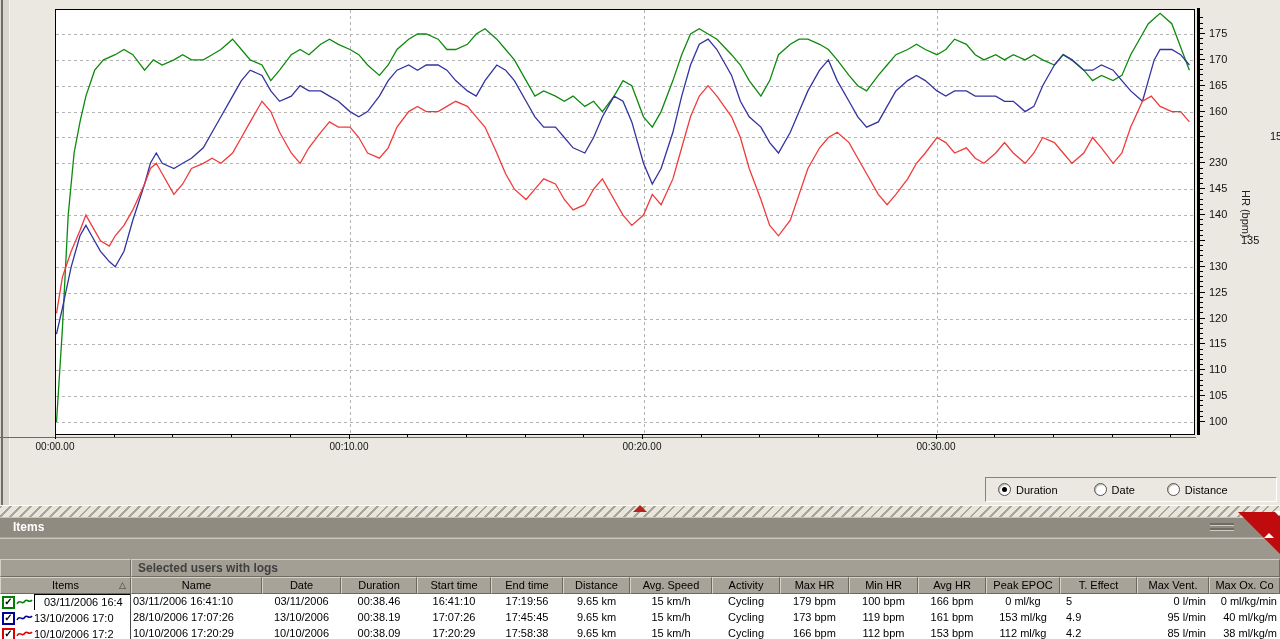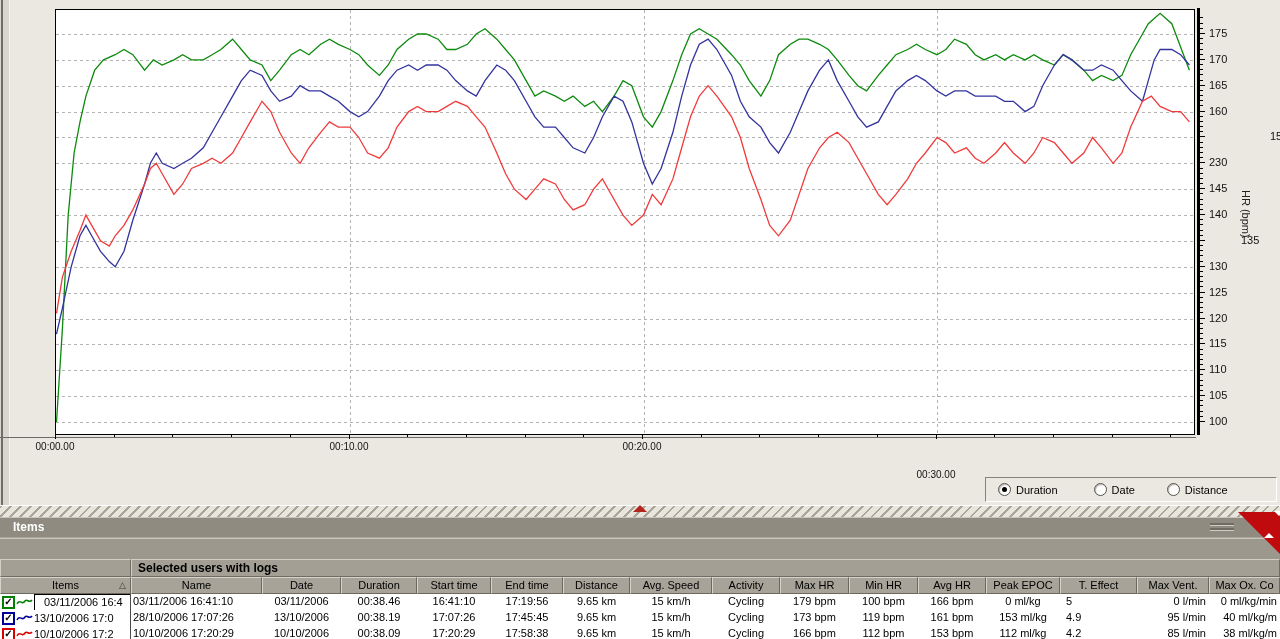--- a/index.html
+++ b/index.html
@@ -38,21 +38,21 @@
   .titlebar-grip i{display:block;height:2px;background:#6f6c63;border-bottom:1px solid #cfccc3;margin-bottom:2px;}
   .corner-ctrl{position:absolute;right:0;top:-6px;width:0;height:0;z-index:3;
                border-left:42px solid transparent;border-top:42px solid #c00b0e;}
   .corner-arrows{position:absolute;right:6px;top:-2px;z-index:4;width:10px;}
   .corner-arrows .up{width:0;height:0;margin:0 auto 2px;border-left:5px solid transparent;border-right:5px solid transparent;border-bottom:5px solid #fff;}
   .corner-arrows .down{width:0;height:0;margin:0 auto;border-left:5px solid transparent;border-right:5px solid transparent;border-top:5px solid #fff;}
   .items-strip{height:20px;background:#9c988e;border-top:1px solid #c9c6bd;}
   .tgrid{display:grid;grid-template-columns:131px 131px 79px 76px 74px 72px 67px 82px 68px 69px 69px 68px 74px 77px 72px 1fr;}
   .group-row{height:18px;}
   .group-cell{grid-column:2 / 17;background:#a39f95;border:1px solid;border-color:#d2cfc6 #6f6c63 #6f6c63 #d2cfc6;
-              font-size:12px;font-weight:bold;padding:1px 0 0 6px;color:#000000;}
+              font-size:12px;font-weight:bold;padding:1px 0 0 6px;color:#404040;}
   .group-blank{background:#a39f95;border:1px solid;border-color:#d2cfc6 #6f6c63 #6f6c63 #d2cfc6;}
   .hdr-row{height:17px;}
   .hdr-cell{position:relative;background:#a7a399;border:1px solid;border-color:#d6d3ca #6b685f #6b685f #d6d3ca;
             font-size:11px;text-align:center;padding-top:1px;overflow:hidden;white-space:nowrap;color:#000;}
   .sort-tri{position:absolute;right:4px;top:2px;font-size:9px;color:#3c3a34;}
   .rows-wrap{height:47px;background:#fff;overflow:hidden;}
   .drow{height:16px;background:#fff;}
   .dcell{font-size:11px;line-height:15px;white-space:nowrap;overflow:hidden;text-align:center;color:#000;}
   .drow .dcell:nth-child(2){text-align:left;padding-left:2px;}
   .drow .dcell:nth-child(14){text-align:left;padding-left:6px;}
@@ -224,21 +224,21 @@
       <div class="tick" style="left: 1053px; top: 434px; width: 1px; height: 3px;"></div>
       <div class="tick" style="left: 1112px; top: 434px; width: 1px; height: 3px;"></div>
       <div class="tick" style="left: 1170px; top: 434px; width: 1px; height: 3px;"></div>
       <div class="tick" style="left: 55px; top: 434px; width: 1px; height: 5px;"></div>
       <div class="xlab" style="left: 55px; top: 441px;">00:00.00</div>
       <div class="tick" style="left: 349px; top: 434px; width: 1px; height: 5px;"></div>
       <div class="xlab" style="left: 349px; top: 441px;">00:10.00</div>
       <div class="tick" style="left: 642px; top: 434px; width: 1px; height: 5px;"></div>
       <div class="xlab" style="left: 642px; top: 441px;">00:20.00</div>
       <div class="tick" style="left: 936px; top: 434px; width: 1px; height: 5px;"></div>
-      <div class="xlab" style="left: 936px; top: 441px; margin-top: 28px;">00:30.00</div>
+      <div class="xlab" style="left: 936px; top: 441px;">00:30.00</div>
     </div>
 
   <div class="opts" id="opts">
       <span class="opt sel" style="margin-left: 12px;">
         <span class="rb"></span>
         <span class="ol">Duration</span>
       </span>
       <span class="opt" style="margin-left: 36px;">
         <span class="rb"></span>
         <span class="ol">Date</span>

